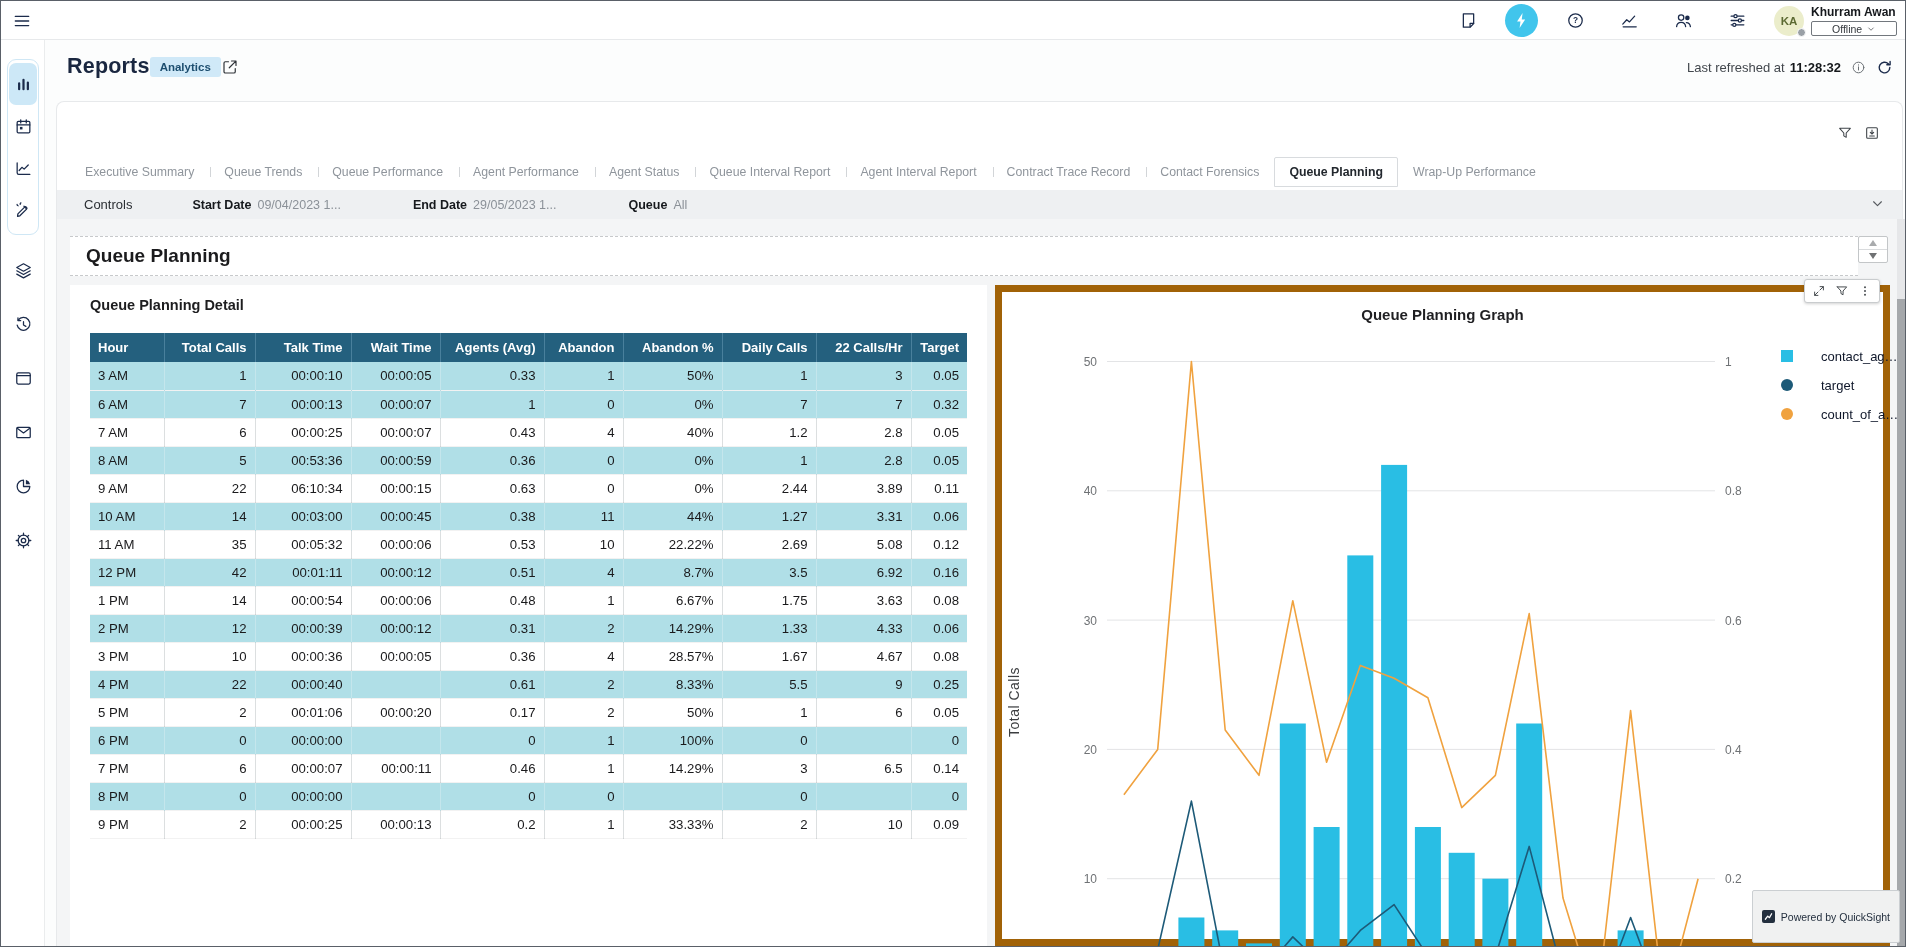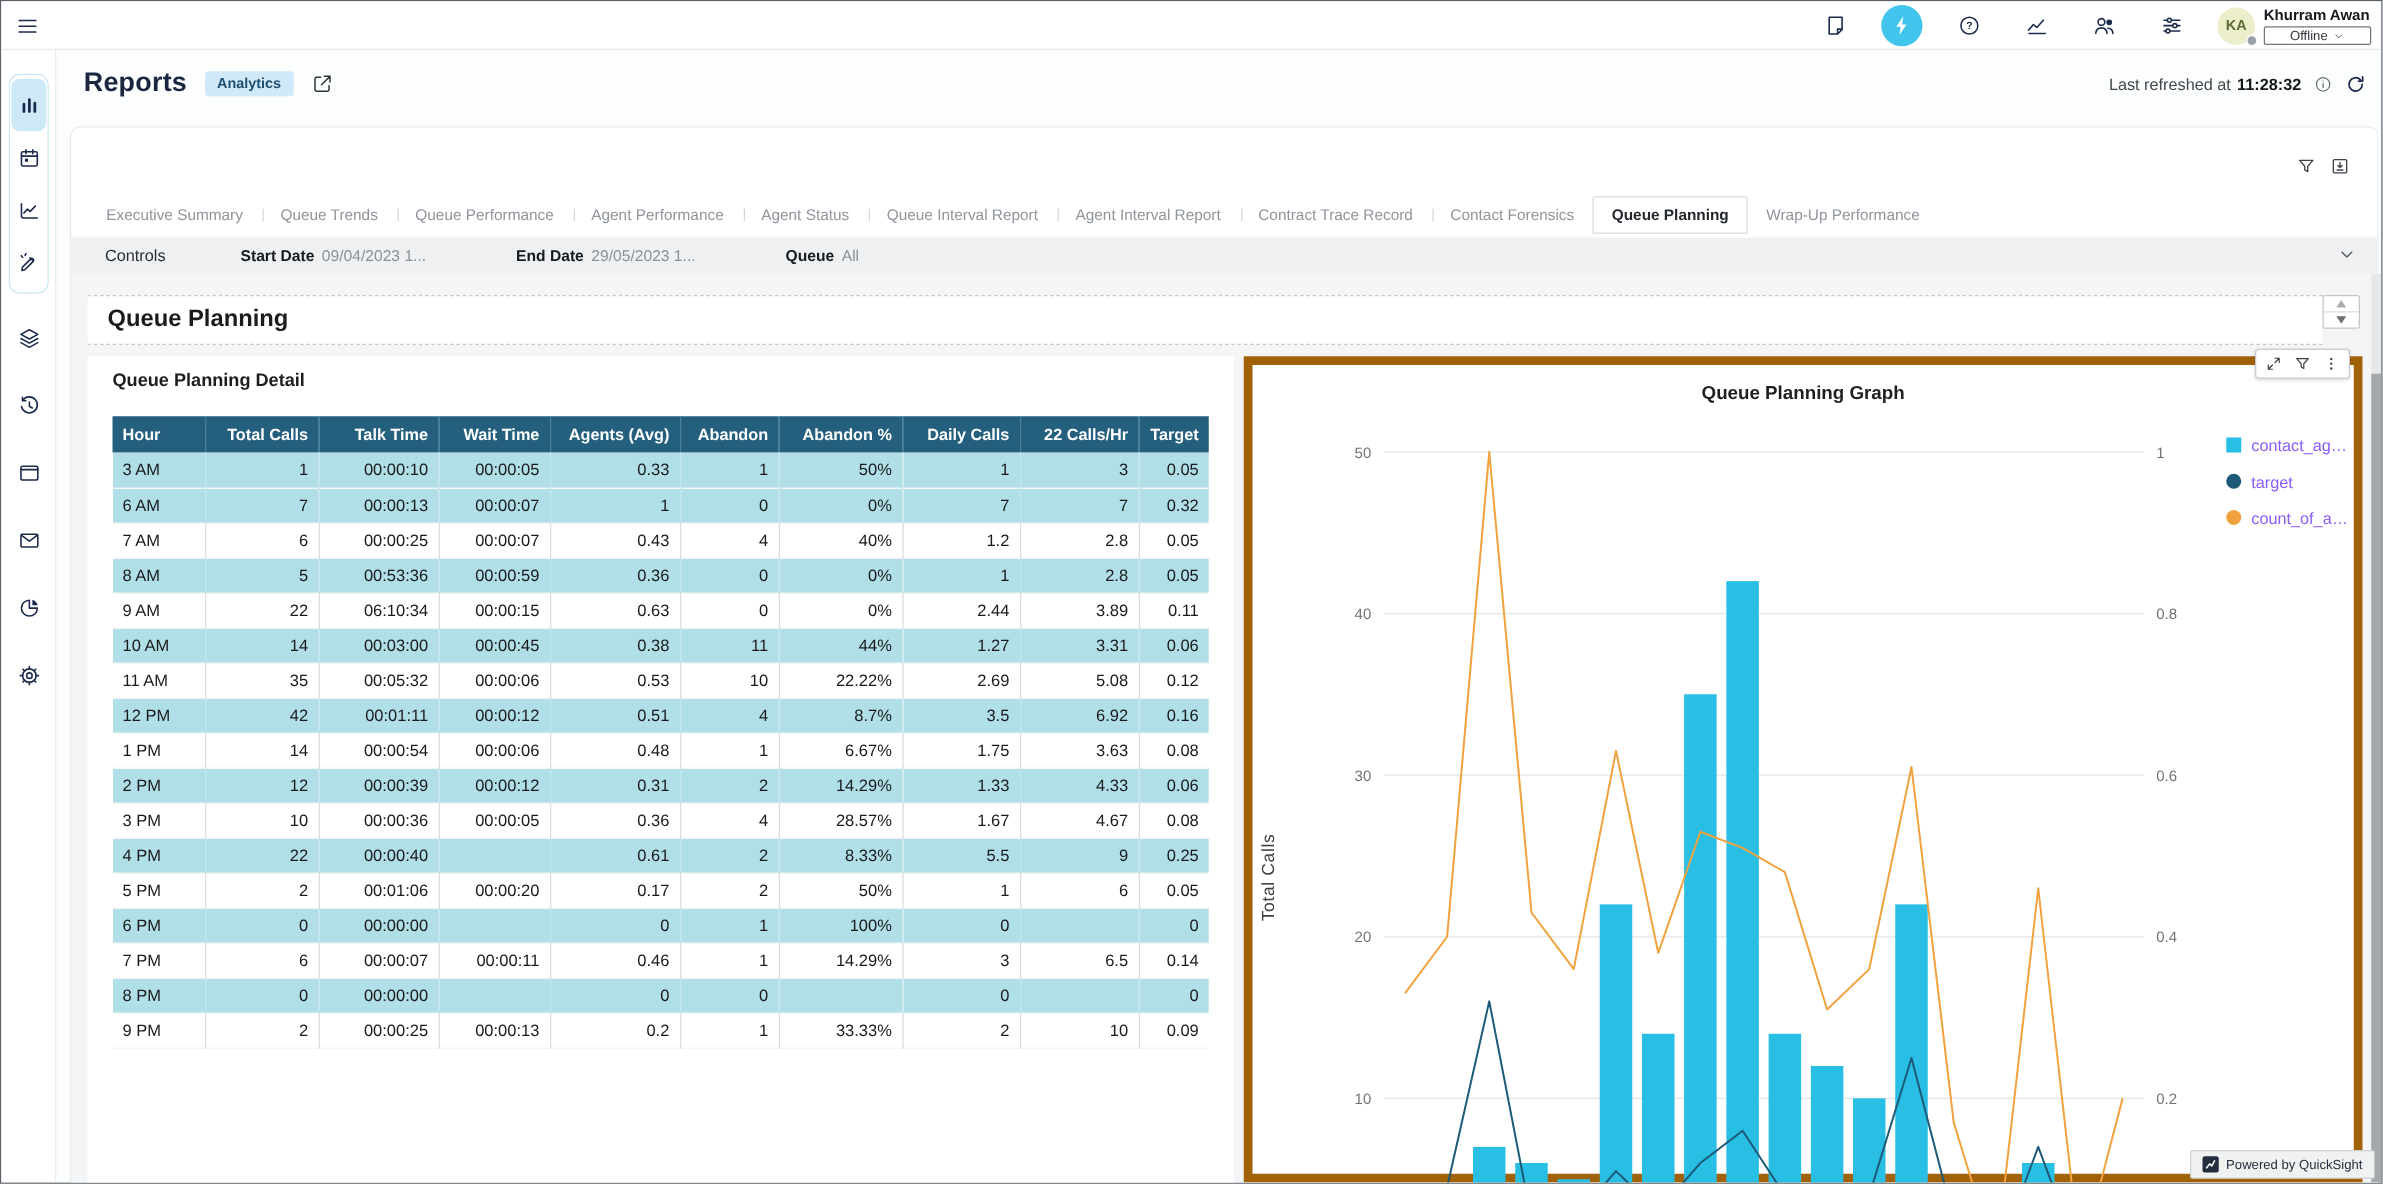--- a/index.html
+++ b/index.html
@@ -38,21 +38,21 @@
   .sb-tile { width:28px; height:42px; display:flex; align-items:center; justify-content:center;
              color:#1b2b4b; cursor:pointer; }
   .sb-active { background:#cde8f7; border-radius:7px; }
   #sidebar-rest { position:absolute; left:6px; top:219px; width:32px; display:flex;
                   flex-direction:column; gap:32px; align-items:center; }
   .sb-solo { height:22px; }
 
   
   #main { position:absolute; left:44px; top:39px; right:0; bottom:0; background:#fcfdfd; }
   #page-header { position:relative; height:61px; }
-  #title-row { position:absolute; left:22px; top:14px; display:flex; align-items:center; gap:14px; }
+  #title-row { position:absolute; left:22px; top:14px; display:flex; align-items:center; }
   #page-title { font-size:21.5px; font-weight:bold; color:#1a2740; letter-spacing:.2px; }
   #analytics-badge { background:#d0e9f8; color:#1d4e6f; font-size:11.5px; font-weight:bold;
                      padding:4px 10px; border-radius:3px; cursor:pointer; }
   #open-external { color:#2e3338; cursor:pointer; }
   #refresh-cluster { position:absolute; right:12px; top:19px; display:flex; align-items:center;
                      gap:10px; font-size:13px; color:#42474d; }
   #refresh-time { font-weight:bold; color:#15181b; }
   .ic-info { color:#6b7075; cursor:pointer; }
   .ic-refresh { color:#1b2b4b; cursor:pointer; }
 
@@ -115,38 +115,38 @@
   #ylabel { position:absolute; left:2px; top:290px; height:240px; width:20px;
             writing-mode:vertical-rl; transform:rotate(180deg);
             display:flex; align-items:center; justify-content:center;
             font-size:14px; color:#3c3e40; letter-spacing:.5px; }
   #chart-svg-wrap { position:absolute; left:0; top:0; width:893px; height:664px; overflow:hidden; }
   .tick { font-size:12px; fill:#6f7275; font-family:"Liberation Sans",sans-serif; }
   #chart-legend { position:absolute; left:779px; top:53px; display:flex; flex-direction:column; gap:7px; }
   .legend-item { display:flex; align-items:center; gap:8px; height:22px; cursor:pointer; }
   .legend-swatch { width:12px; height:12px; flex:0 0 12px; }
   .legend-swatch.round { border-radius:50%; }
-  .legend-label { font-size:13px; color:#8b5cf6; white-space:nowrap; }
+  .legend-label { font-size:13px; color:#0f172a; white-space:nowrap;margin-left:20px; }
 
   
   #sheet-scrollbar { position:absolute; left:1840px; top:0; bottom:0; width:8px; background:#e6e7e9; cursor:pointer; }
   #sheet-scrollthumb { position:absolute; left:0; right:0; top:80px; bottom:0; background:#a5a8ab; }
   #sheet-spinner { position:absolute; left:1801px; top:17px; width:30px; height:27px; background:#fff;
                    border:1px solid #c3c6c8; border-radius:2px; display:flex; flex-direction:column; z-index:3; }
   .spin-btn { flex:1; display:flex; align-items:center; justify-content:center; cursor:pointer; }
   .spin-btn + .spin-btn { border-top:1px solid #d9dbdd; }
   .tri-up { width:0; height:0; border-left:4.5px solid transparent; border-right:4.5px solid transparent;
             border-bottom:6px solid #a9abad; }
   .tri-down { width:0; height:0; border-left:4.5px solid transparent; border-right:4.5px solid transparent;
             border-top:6px solid #6f7173; }
 
   
   #powered-badge { position:absolute; right:2px; bottom:3px; display:flex; align-items:center; gap:6px;
                    background:#f0f1f1; border:1px solid #cbcfd2; border-radius:2px;
-                   padding:4px 9px; z-index:6; }
+                   padding:19px 9px; z-index:6; }
   #qs-logo { width:13px; height:13px; background:#232f3e; border-radius:2px;
              display:flex; align-items:center; justify-content:center; }
   #powered-text { font-size:10.5px; color:#232f3e; }
 </style>
 </head>
 <body>
 
 <div id="topbar">
   <div id="hamburger">
       <svg width="20" height="20" viewBox="0 0 24 24" fill="none" stroke="currentColor" stroke-width="1.6" stroke-linecap="round" stroke-linejoin="round">

